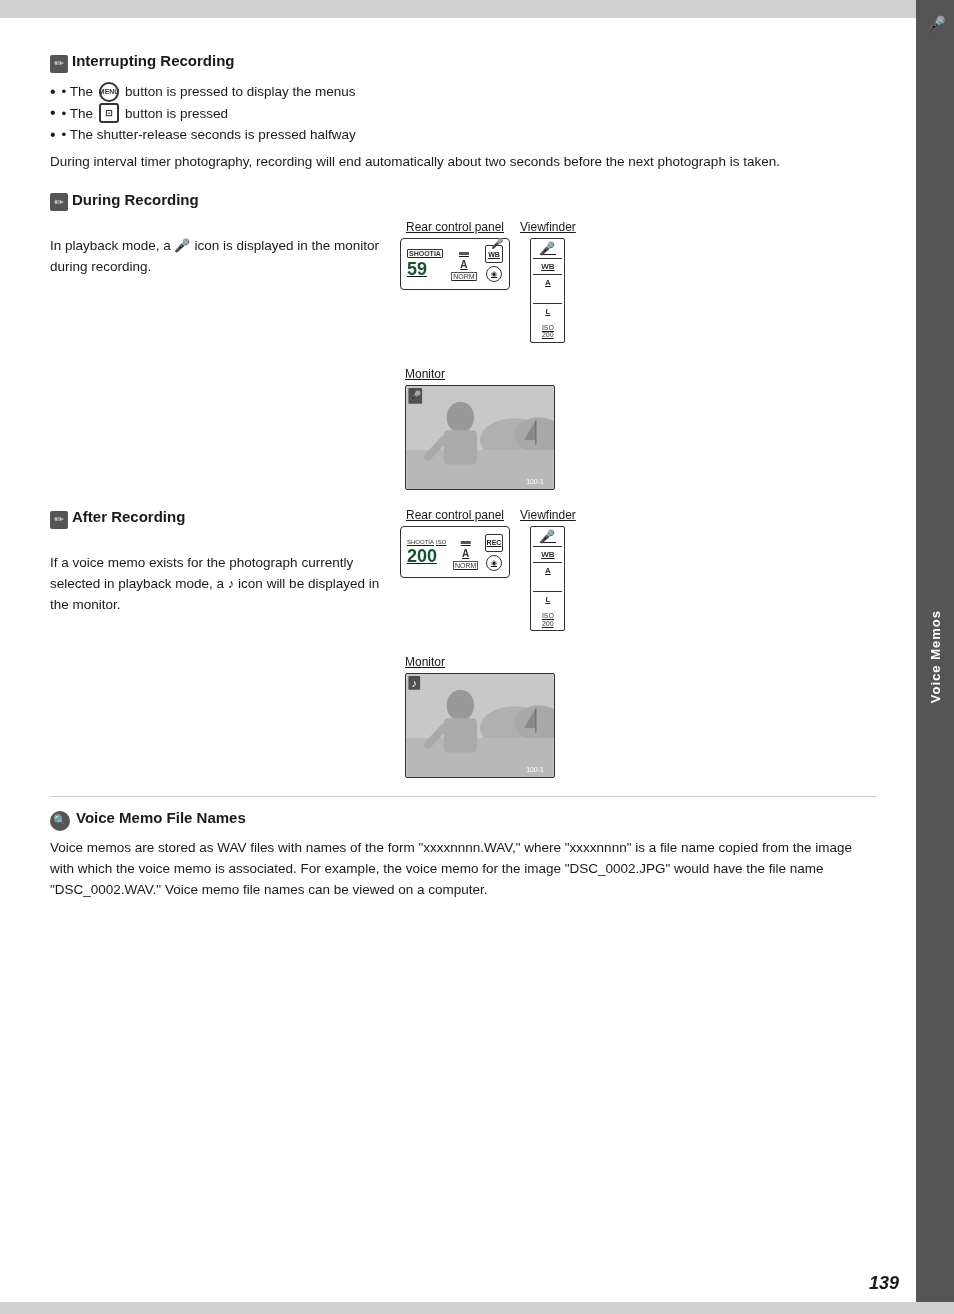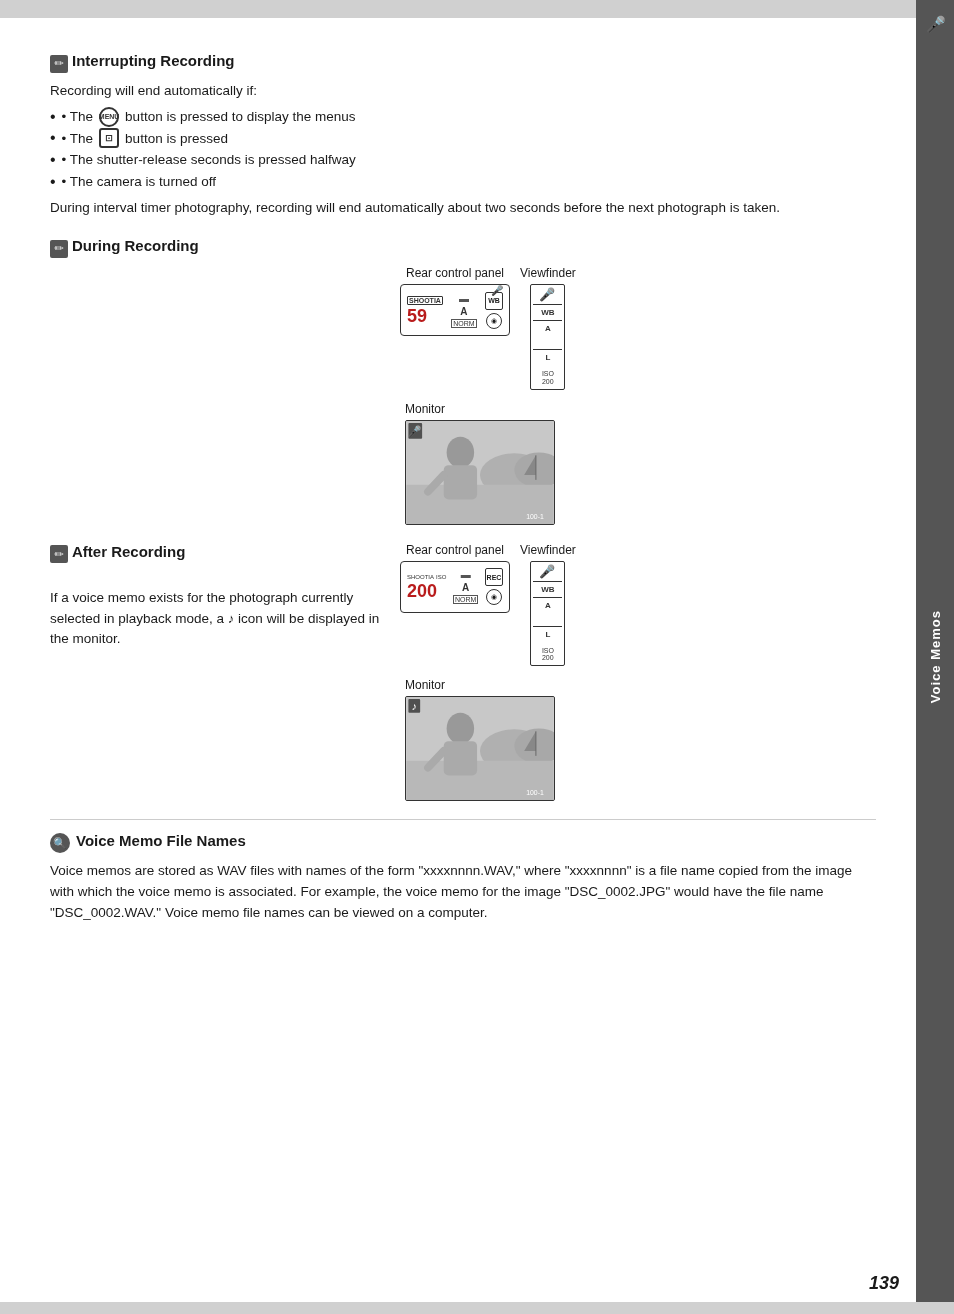--- a/index.html
+++ b/index.html
@@ -172,21 +172,22 @@
 
     .text-col {
       width: 330px;
       flex-shrink: 0;
     }
 
     .diagram-col {
       flex: 1;
       display: flex;
       flex-direction: column;
-      gap: 12px;
+      gap: 24px;
+      text-decoration: underline;
     }
 
     .diagram-label {
       font-size: 12px;
       text-align: center;
       margin-bottom: 4px;
       font-weight: normal;
     }
 
     .camera-panel {
@@ -221,21 +222,21 @@
       font-weight: bold;
       color: #333;
       border: 0.5px solid #333;
       padding: 0 1px;
       border-radius: 1px;
     }
 
     .number-display {
       font-size: 18px;
       font-weight: bold;
-      color: #b91c1c;
+      color: #14532d;
       line-height: 1;
     }
 
     .rear-panel-center {
       display: flex;
       flex-direction: column;
       align-items: center;
       gap: 2px;
     }
 
@@ -409,50 +410,47 @@
   <div class="top-bar"></div>
 
   <div class="main-content">
     <div class="content-body">
 
       <div class="section">
         <div class="section-divider">
           <div class="pencil-box">✏</div>
           <span class="section-title">Interrupting Recording</span>
         </div>
-        <p class="body-text">Recording will end automatically if:</p>
         <ul class="bullet-list">
           <li>
             <span>• The</span>
             <span class="inline-icon menu-icon" style="font-size:7px; font-weight:bold;">MENU</span>
             <span>button is pressed to display the menus</span>
           </li>
           <li>
             <span>• The</span>
             <span class="inline-icon mode-icon" style="font-size:9px;">⊡</span>
             <span>button is pressed</span>
           </li>
           <li>
             <span>• The shutter-release seconds is pressed halfway</span>
           </li>
-          <li>
-            <span>• The camera is turned off</span>
-          </li>
         </ul>
         <p class="body-text">During interval timer photography, recording will end automatically about two seconds before the next photograph is taken.</p>
       </div>
 
       <div class="section">
         <div class="section-divider">
           <div class="pencil-box">✏</div>
           <span class="section-title">During Recording</span>
         </div>
         <div class="two-col">
           <div class="text-col">
             <br>
+            <p class="body-text">In playback mode, a <span class="mic-icon-inline">🎤</span> icon is displayed in the monitor during recording.</p>
           </div>
           <div class="diagram-col">
 
             <div style="display:flex; gap:10px; align-items:flex-start;">
               <div class="camera-panel">
                 <div class="diagram-label">Rear control panel</div>
                 <div class="rear-panel-box">
                   <div class="rear-panel-left">
                     <div class="shoot-ia-label">SHOOTIA</div>
                     <div class="number-display">59</div>

